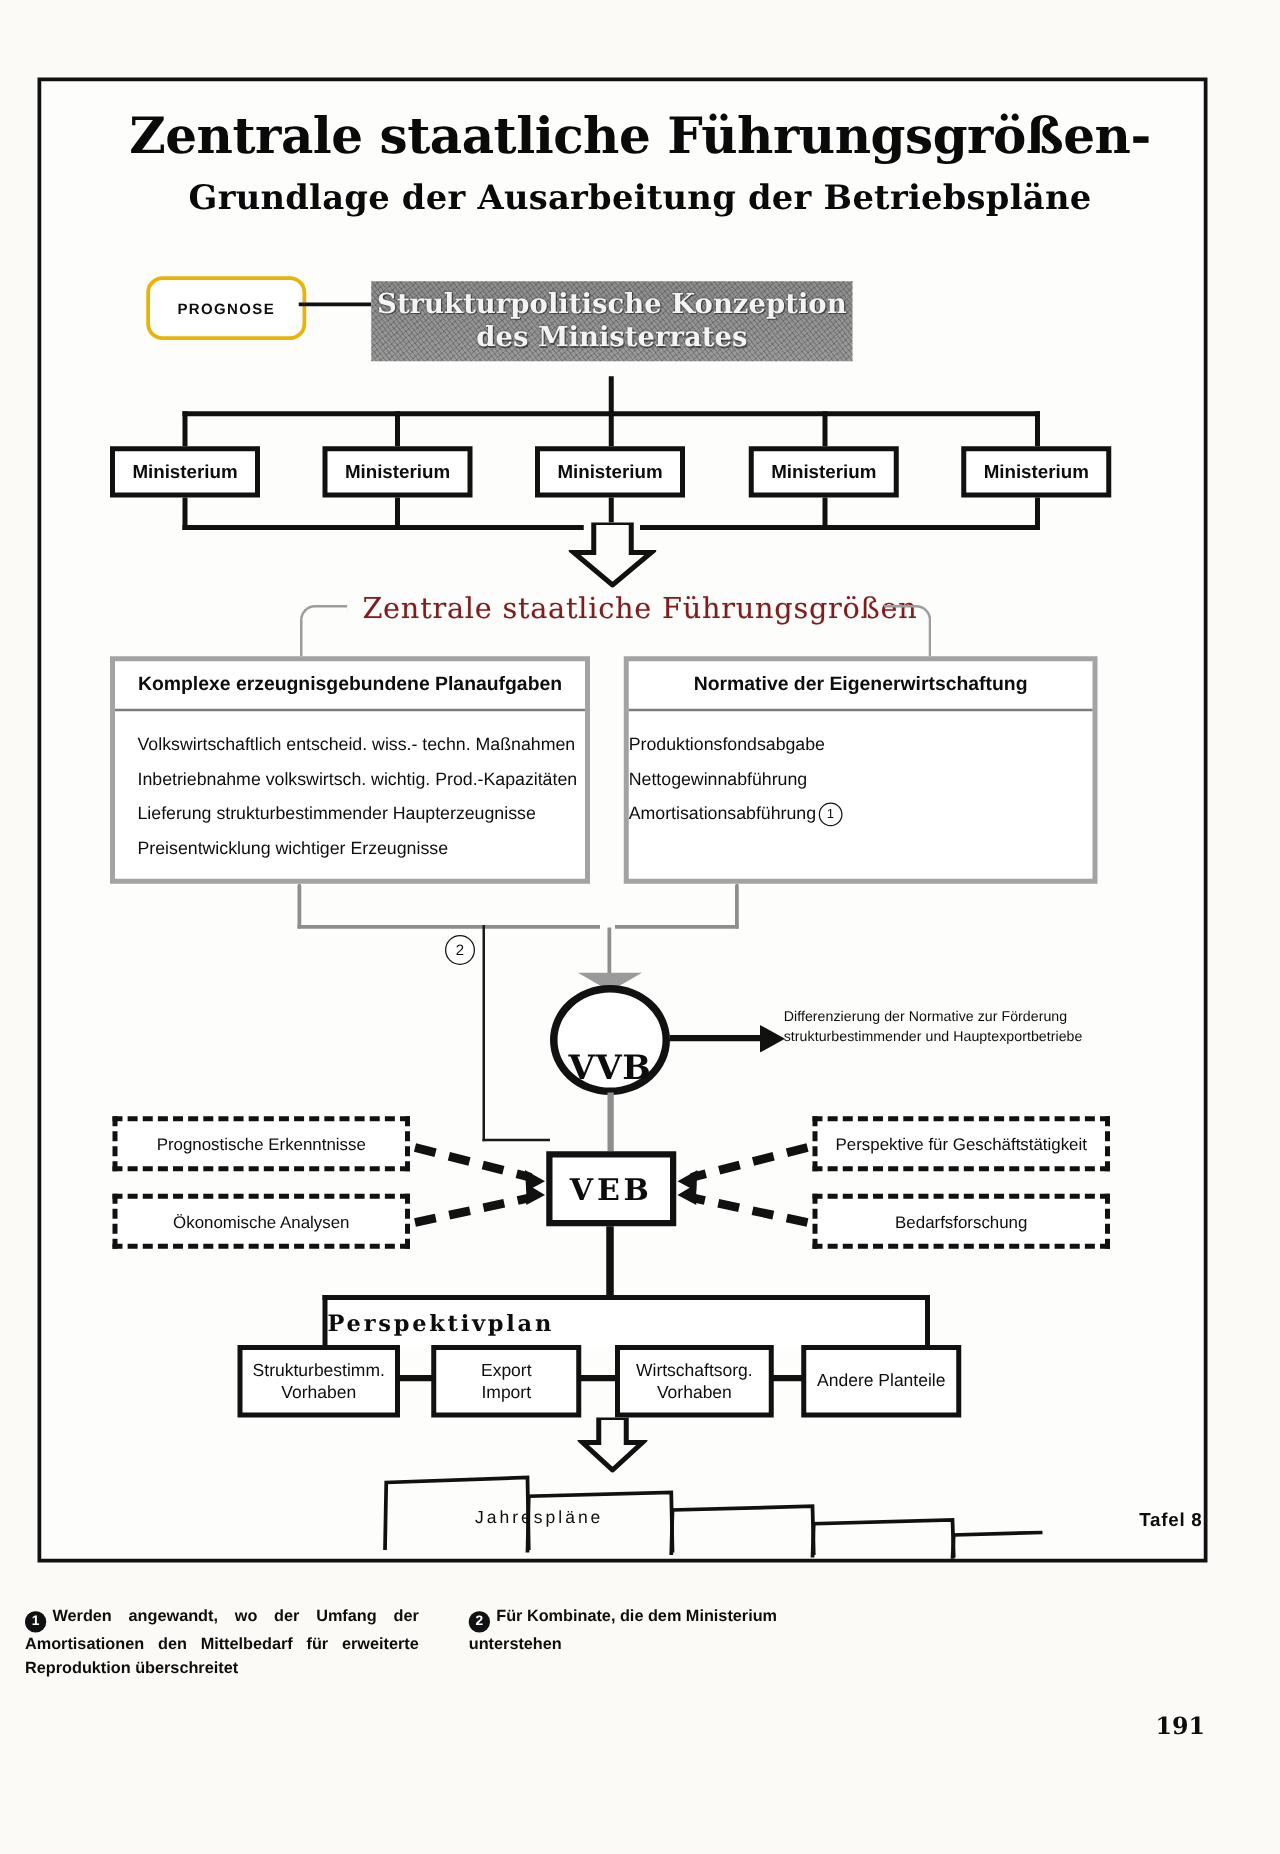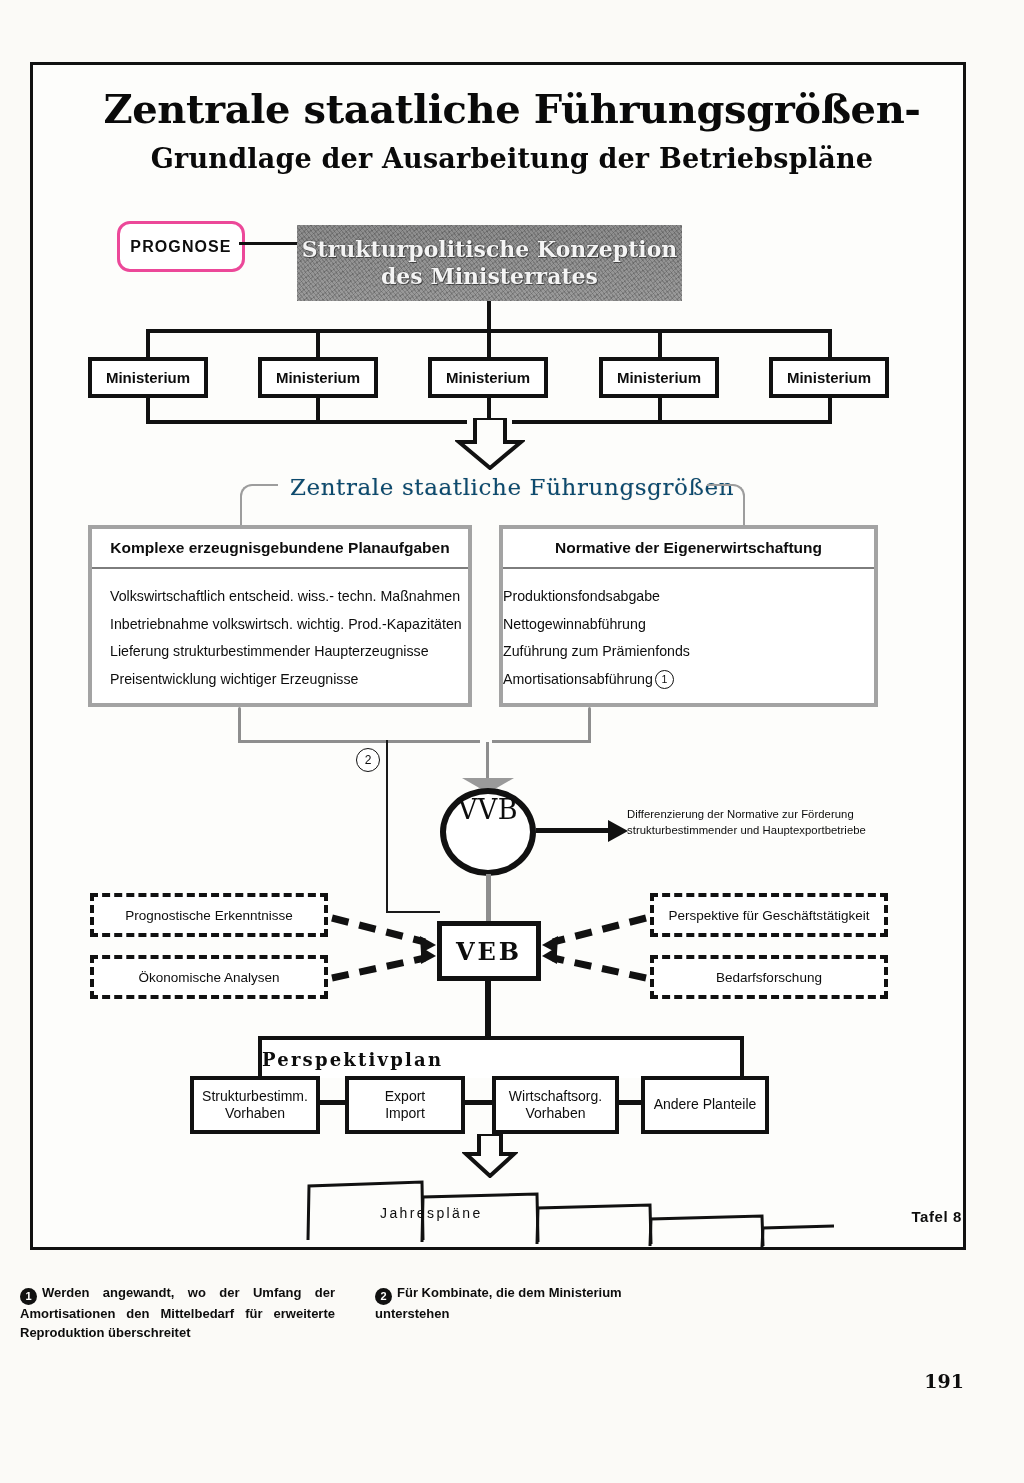--- a/index.html
+++ b/index.html
@@ -26,29 +26,29 @@
   }
   #title2{
     position:absolute;left:0;right:0;top:143px;text-align:center;
     font-family:"DejaVu Serif","Liberation Serif",serif;
     font-weight:bold;font-size:27px;letter-spacing:.2px;color:#0a0a0a;
   }
 
   
   #prognose{
     position:absolute;left:117px;top:221px;width:122px;height:45px;
-    border:3px solid #ec4899;border-radius:13px;background:#fff;
-    display:flex;align-items:center;justify-content:center;
-    font-weight:bold;font-size:16px;letter-spacing:1.1px;
+    border:3px solid #eab308;border-radius:13px;background:#fff;
+    display:flex;align-items:center;justify-content:center;
+    font-weight:bold;font-size:12px;letter-spacing:1.1px;
   }
   #prog-line{position:absolute;left:239px;top:242px;width:58px;height:3px;background:#111;}
 
   
   #konzept{
-    position:absolute;left:297px;top:225px;width:385px;height:76px;
+    position:absolute;left:297px;top:225px;width:385px;height:64px;
     background:
       repeating-linear-gradient(52deg, rgba(0,0,0,.17) 0 1px, rgba(255,255,255,0) 1px 3px),
       repeating-linear-gradient(-41deg, rgba(0,0,0,.14) 0 1px, rgba(255,255,255,0) 1px 4px),
       linear-gradient(#8d8d8d,#9a9a9a);
     display:flex;flex-direction:column;align-items:center;justify-content:center;
   }
   #konzept span{
     font-family:"DejaVu Serif","Liberation Serif",serif;font-weight:bold;
     font-size:22px;color:#f4f4f4;line-height:1.22;
     text-shadow:0 0 2px rgba(0,0,0,.55),1px 1px 0 rgba(0,0,0,.4);
@@ -66,21 +66,21 @@
   }
 
   
   .dn-arrow{position:absolute;}
   .dn-arrow svg{display:block;}
 
   
   #fg-label{
     position:absolute;left:0;right:0;top:474px;text-align:center;
     font-family:"DejaVu Serif","Liberation Serif",serif;
-    font-size:23px;color:#0c4a6e;letter-spacing:.6px;
+    font-size:23px;color:#7f1d1d;letter-spacing:.6px;
     text-shadow:0 0 1px rgba(0,0,0,.25);
   }
   .fg-bracket{position:absolute;border-color:#9d9d9d;border-style:solid;}
 
   .fgbox{
     position:absolute;top:525px;height:182px;background:#fff;
     border:4px solid #a3a3a3;box-sizing:border-box;
   }
   .fgbox .hd{
     height:38px;border-bottom:2px solid #7d7d7d;
@@ -104,22 +104,22 @@
   #circ2{
     position:absolute;left:356px;top:748px;width:22px;height:22px;
     border:1.8px solid #111;border-radius:50%;background:#fff;
     display:flex;align-items:center;justify-content:center;font-size:12px;
   }
 
   
   #vvb{
     position:absolute;left:440px;top:788px;width:96px;height:88px;
     border:6px solid #111;border-radius:50%;background:#fff;
-    display:flex;align-items:flex-start;justify-content:center;box-sizing:border-box;
-    font-family:"DejaVu Serif","Liberation Serif",serif;font-weight:normal;font-size:27px;
+    display:flex;align-items:flex-end;justify-content:center;box-sizing:border-box;
+    font-family:"DejaVu Serif","Liberation Serif",serif;font-weight:bold;font-size:27px;
     letter-spacing:.5px;
   }
   #vvb-note{
     position:absolute;left:627px;top:806px;width:270px;
     font-size:11.3px;line-height:1.42;font-weight:normal;letter-spacing:.05px;
   }
 
   
   #veb{
     position:absolute;left:437px;top:921px;width:104px;height:60px;
@@ -246,21 +246,20 @@
       <li>Lieferung strukturbestimmender Haupterzeugnisse</li>
       <li>Preisentwicklung wichtiger Erzeugnisse</li>
     </ul>
   </div>
 
   <div class="fgbox" id="fg-right" style="left:499px;width:379px;">
     <div class="hd">Normative der Eigenerwirtschaftung</div>
     <ul>
       <li><span>Produktionsfondsabgabe</span></li>
       <li><span>Nettogewinnabführung</span></li>
-      <li><span>Zuführung zum Prämienfonds</span></li>
       <li>
         <span>Amortisationsabführung</span><span class="circnum">1</span>
       </li>
     </ul>
   </div>
 
   <div class="gb" style="left:238px;top:707px;width:3px;height:36px;border-radius:2px;"></div>
   <div class="gb" style="left:238px;top:740px;width:242px;height:3px;"></div>
   <div class="gb" style="left:588px;top:707px;width:3px;height:36px;border-radius:2px;"></div>
   <div class="gb" style="left:492px;top:740px;width:99px;height:3px;"></div>

